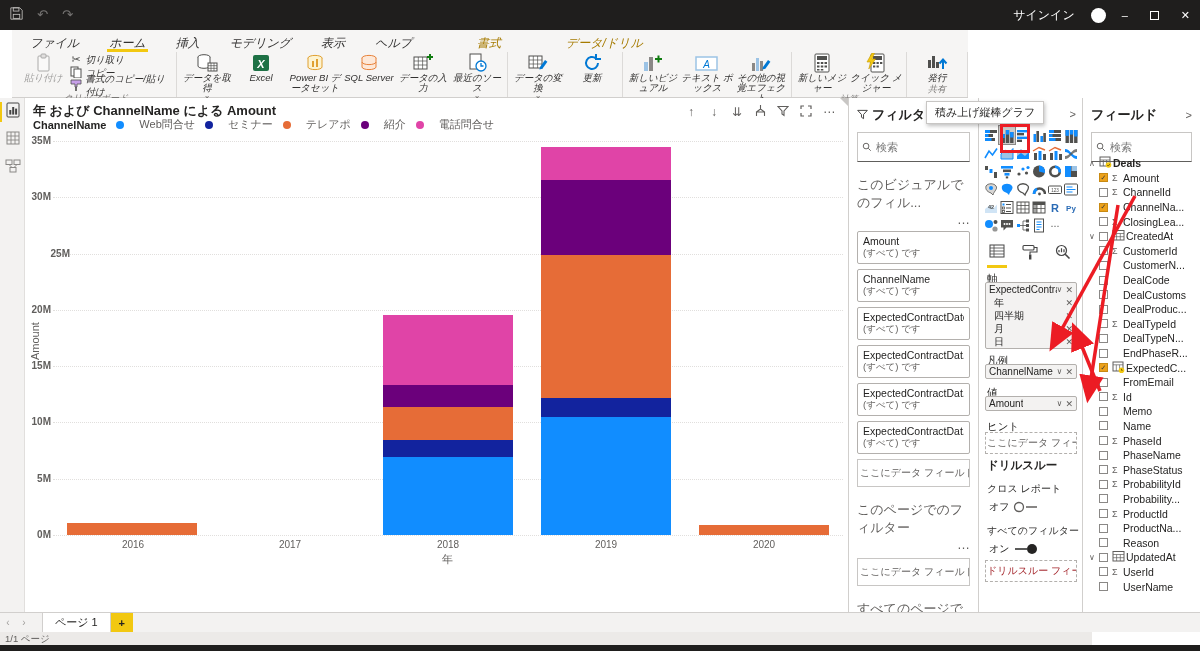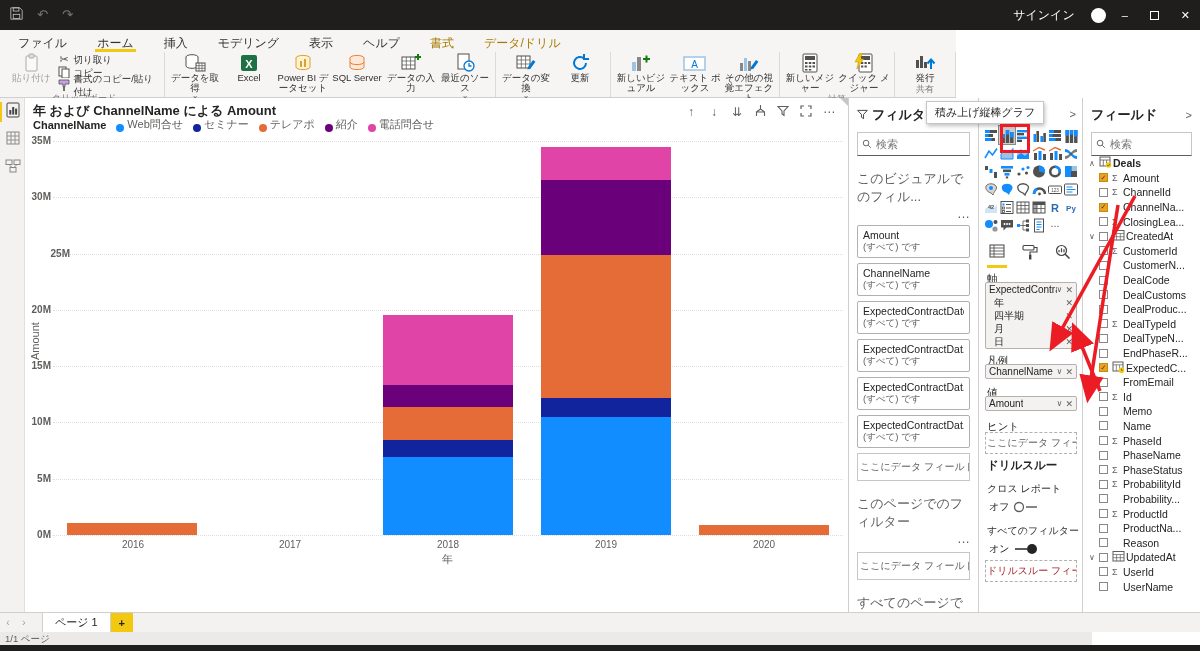--- a/index.html
+++ b/index.html
@@ -11,25 +11,25 @@
   
   #titlebar { left:0; top:0; width:1200px; height:30px; background:#1f1e1d; color:#fff; display:flex; align-items:center; }
   .tb-icons { display:flex; gap:14px; margin-left:10px; color:#c8c6c4; font-size:13px; }
   .tb-title { position:absolute; left:0; right:0; text-align:center; font-size:12px; color:#f3f2f1; pointer-events:none; }
   .tb-right { margin-left:auto; display:flex; align-items:center; gap:16px; margin-right:10px; font-size:12px; }
   .avatar { width:15px; height:15px; border-radius:50%; background:#fff; }
   .winctl { display:flex; gap:22px; color:#fff; font-size:11px; align-items:center; }
   .maxbox { width:9px; height:9px; border:1px solid #fff; display:inline-block; }
 
   
-  #ribbon { left:0; top:30px; width:956px; height:68px; background:#f6f5f4; border-bottom:1px solid #d1cfcd; }
+  #ribbon { left:12px; top:30px; width:956px; height:68px; background:#f6f5f4; border-bottom:1px solid #d1cfcd;font-style:italic; }
   #ribbon-tabs { display:flex; gap:26px; padding:4px 0 0 16px; height:22px; font-size:12px; color:#323130; }
   .rtab { cursor:default; padding:1px 2px 3px; white-space:nowrap; }
   .rtab.sel { border-bottom:3px solid #f2c811; }
-  .rtab.ctx { color:#a67b00; }
+  .rtab.ctx { color:#a67b00;margin-left:35px; }
   #ribbon-groups { display:flex; height:45px; padding-left:4px; }
   .rgroup { display:flex; flex-direction:column; border-right:1px solid #dcdad8; padding:0 4px; }
   .rgbody { display:flex; flex:1; align-items:flex-start; gap:2px; }
   .rglabel { font-size:9px; color:#797775; text-align:center; padding-bottom:1px; }
   .rbtn { display:flex; flex-direction:column; align-items:center; width:52px; padding-top:1px; cursor:default; }
   .rbtn .ricon { height:20px; }
   .rbtn .rlbl { font-size:9.5px; color:#323130; text-align:center; line-height:1.05; white-space:pre-wrap; }
   .rcaret { font-size:8px; color:#605e5c; line-height:5px; }
   .rstack { display:flex; flex-direction:column; gap:1px; padding-top:2px; }
   .rsbtn { display:flex; align-items:center; gap:3px; font-size:9.5px; color:#323130; height:12px; }
@@ -38,37 +38,37 @@
   
   #leftnav { left:0; top:98px; width:25px; height:514px; background:#f3f2f1; border-right:1px solid #e1dfdd; }
   .navitem { width:25px; height:28px; display:flex; align-items:center; justify-content:center; position:relative; }
   .navitem.sel::before { content:""; position:absolute; left:0; top:4px; width:2px; height:20px; background:#f2c811; }
 
   
   #canvas { left:25px; top:98px; width:823px; height:514px; background:#fff; overflow:hidden; }
   #chart-title { position:absolute; left:8px; top:4px; font-size:13px; font-weight:600; color:#252423; }
   #legend { position:absolute; left:8px; top:19px; display:flex; align-items:center; gap:10px; font-size:11px; color:#605e5c; }
   .leg-title { font-weight:bold; color:#252423; }
-  .leg-item { display:flex; align-items:flex-end; gap:3px; }
+  .leg-item { display:flex; align-items:center; gap:15px; }
   .leg-dot { width:8px; height:8px; border-radius:50%; }
   .gridline { position:absolute; border-top:1px dotted #e1dfdd; height:0; }
   .ylab { position:absolute; width:26px; text-align:right; font-size:10px; color:#605e5c;font-weight:bold; }
   .xlab { position:absolute; width:60px; text-align:center; font-size:10px; color:#605e5c; }
   .axis-title-x { position:absolute; font-size:11px; color:#605e5c; }
   .axis-title-y { position:absolute; font-size:11px; color:#605e5c; transform:rotate(-90deg); transform-origin:left top; }
   .barseg { position:absolute; }
   #vheader { position:absolute; right:12px; top:6px; display:flex; gap:9px; align-items:center; color:#605e5c; font-size:12px; }
   .vh { width:14px; text-align:center; }
   #vis-corner { position:absolute; right:0; top:0; width:0; height:0; border-top:8px solid #c8c6c4; border-left:8px solid transparent; }
 
   
   .pane { top:98px; height:514px; background:#fff; border-left:1px solid #d1cfcd; }
   .pane-head { display:flex; align-items:center; font-size:13px; font-weight:bold; color:#252423; padding:8px 8px 4px 8px; }
   .pane-chev { margin-left:auto; color:#605e5c; font-weight:normal; font-size:11px; }
-  .searchbox { margin:4px 8px; height:24px; border:1px solid #c8c6c4; border-bottom:1px solid #605e5c; display:flex; align-items:center; padding:8px 4px; gap:4px; background:#fff; }
+  .searchbox { margin:4px 8px; height:30px; border:1px solid #c8c6c4; border-bottom:1px solid #605e5c; display:flex; align-items:center; padding:8px 4px; gap:4px; background:#fff; }
   .searchbox input { border:none; outline:none; font-size:11px; width:100%; color:#323130; background:transparent; font-family:inherit; }
 
   
   #filterpane { left:848px; width:130px; }
   .fsec-title { display:flex; font-size:13px; color:#605e5c; padding:10px 8px 4px 8px;flex-direction:column; }
   .fsec-more { margin-left:auto; }
   .fcard { margin:0 8px 5px 8px; border:1px solid #b3b0ad; border-radius:2px; padding:3px 5px; background:#fff; }
   .fcard .fname { font-size:10.5px; color:#252423; white-space:nowrap; overflow:hidden; }
   .fcard .fval { font-size:9.5px; color:#605e5c; }
   .dropbox { margin:2px 8px 4px 8px; border:1px solid #c8c6c4; padding:6px 2px; font-size:10px; color:#605e5c; text-align:center; white-space:nowrap; overflow:hidden; background:#fff; }

